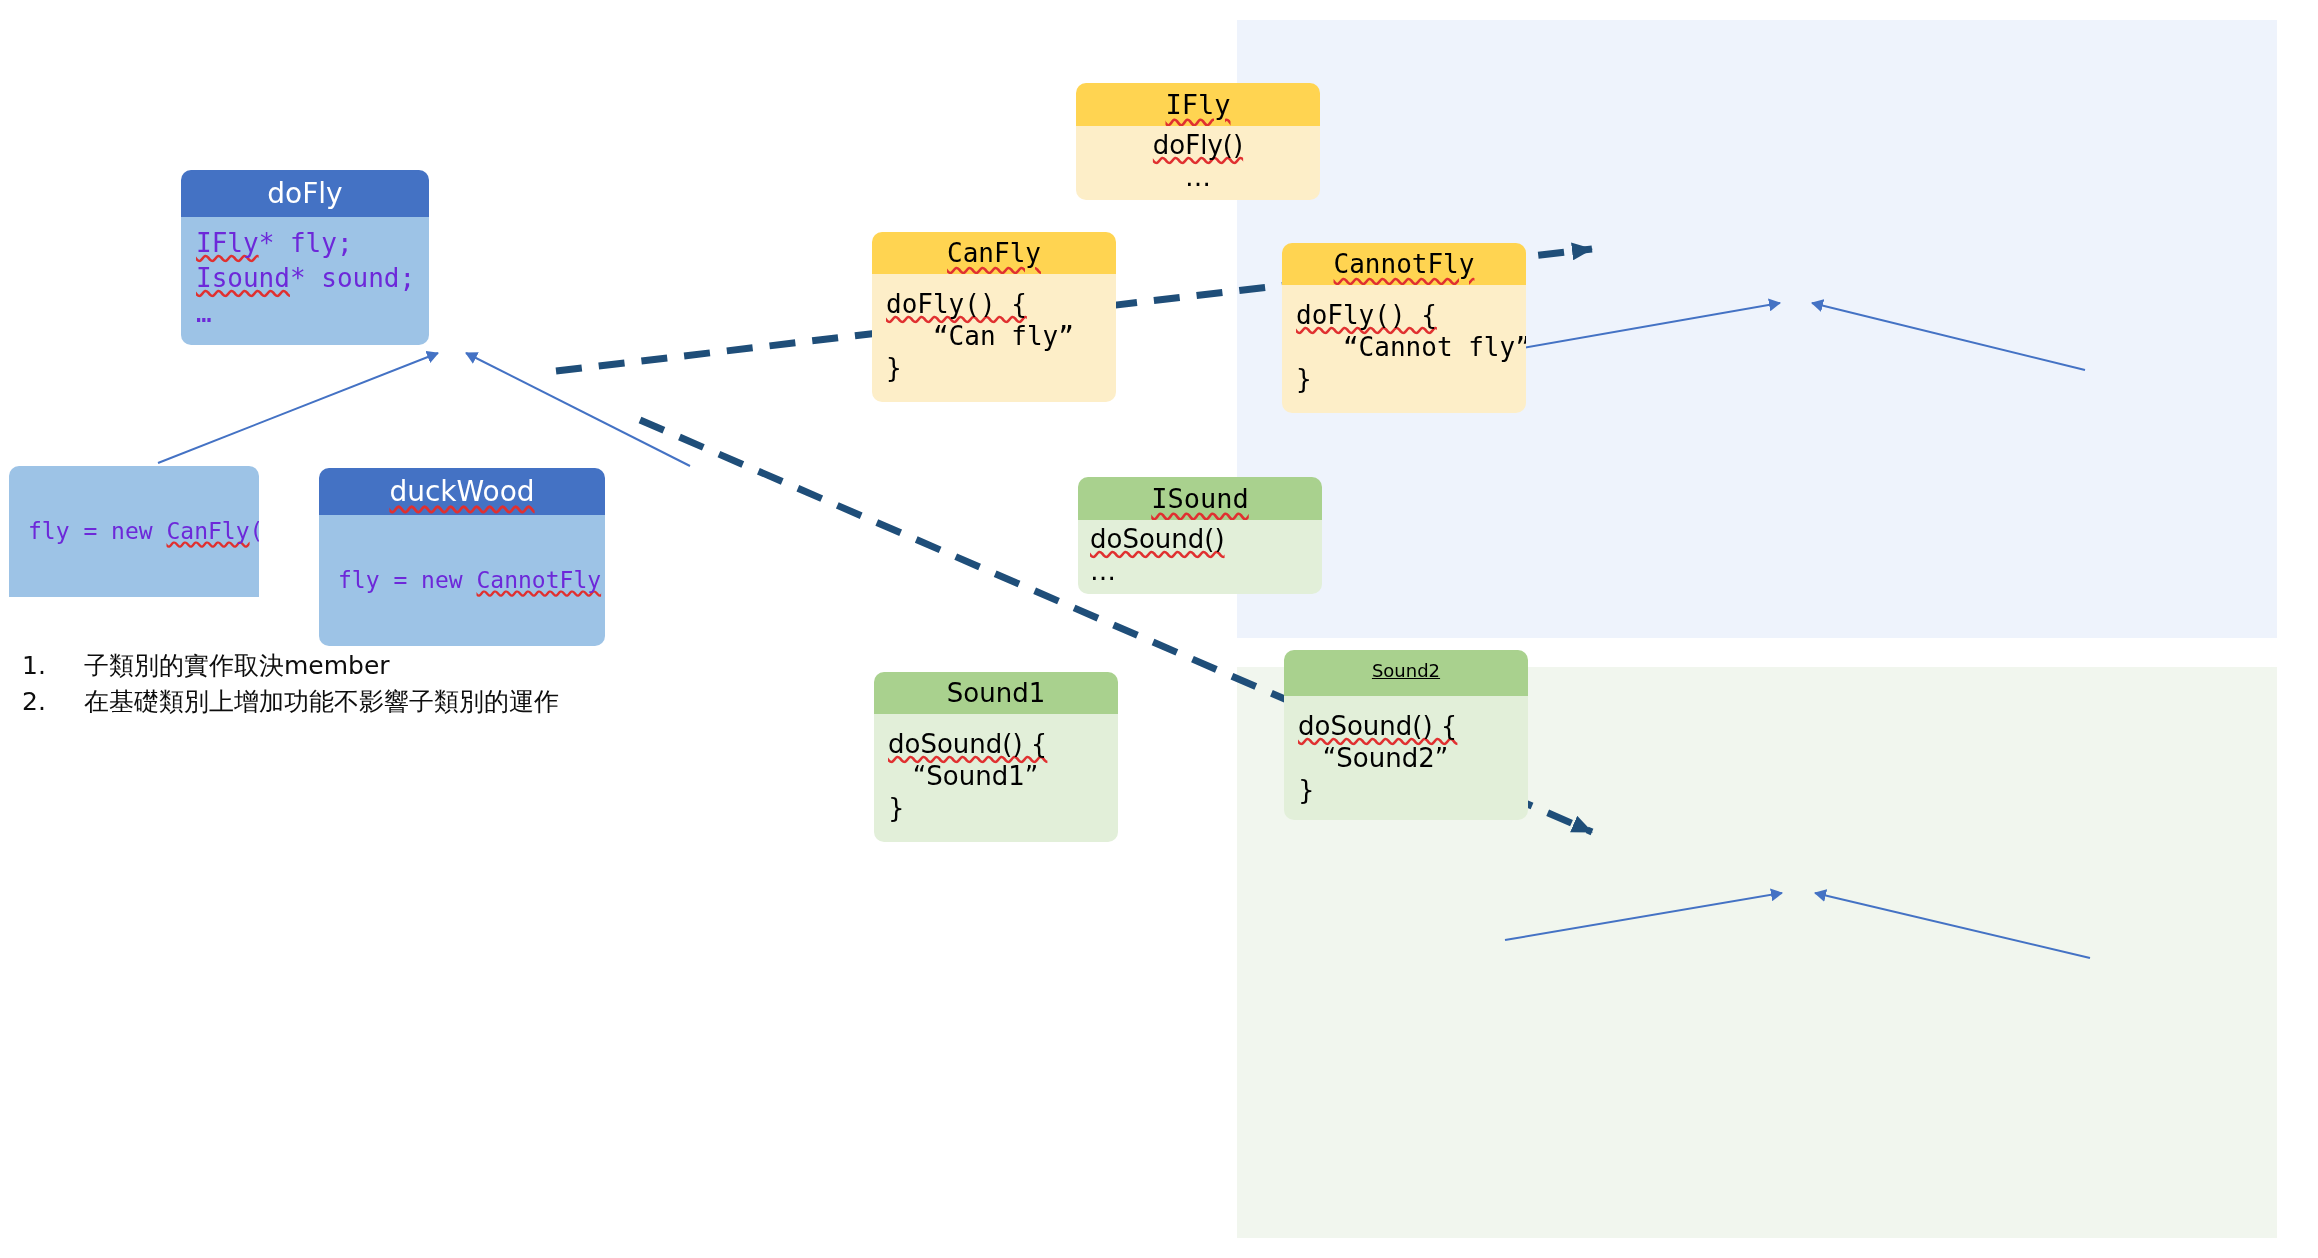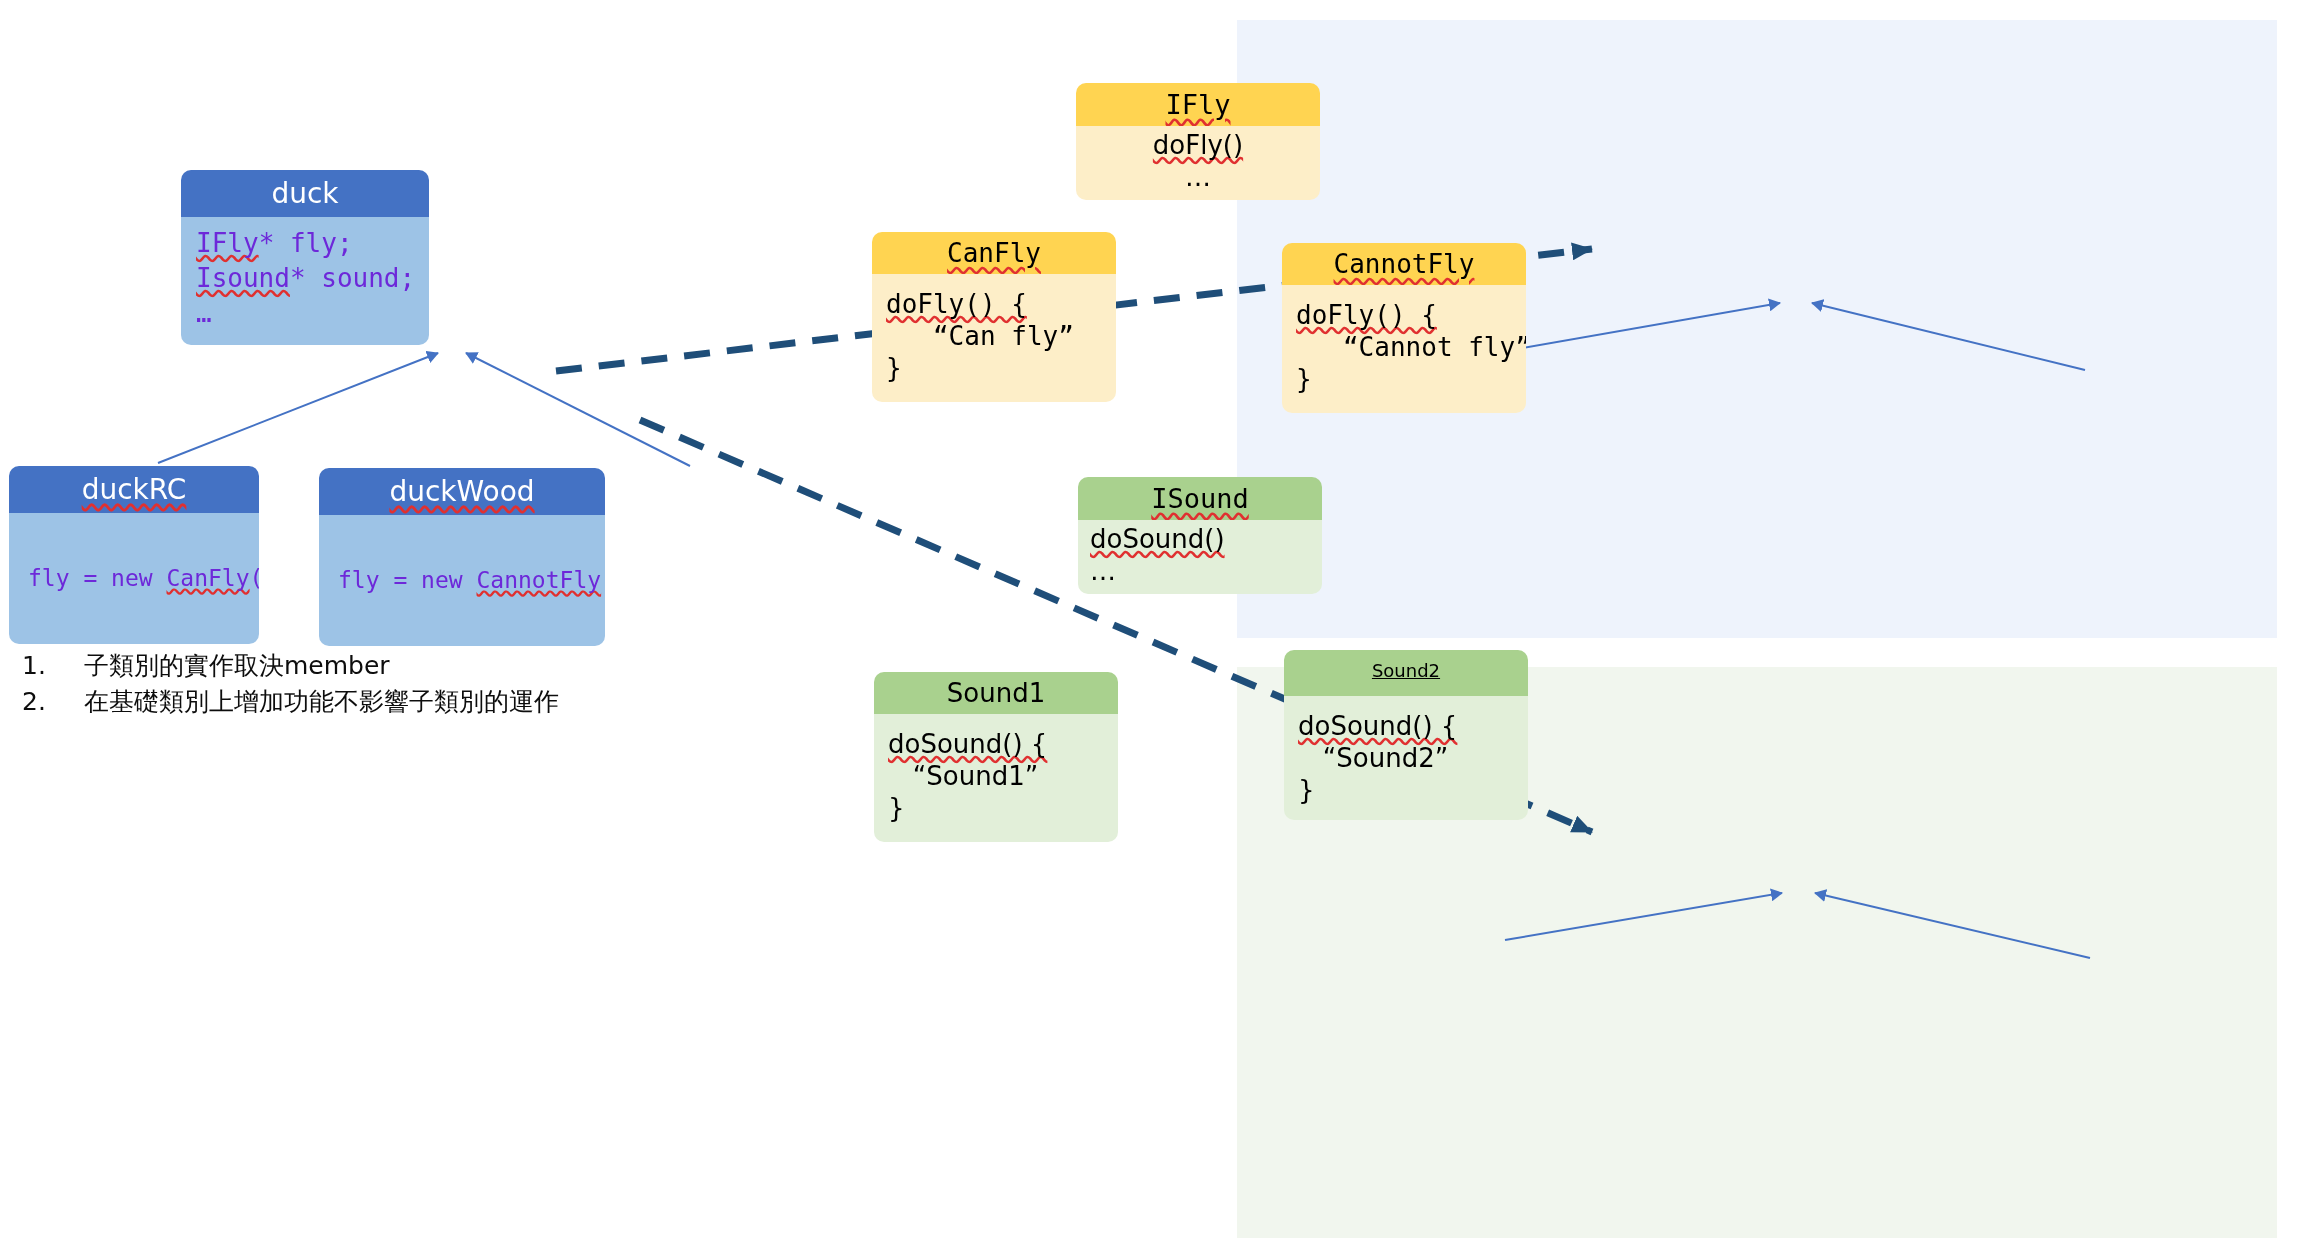--- a/index.html
+++ b/index.html
@@ -200,26 +200,25 @@
     
     <line x1="2090" y1="958" x2="1815" y2="893" stroke="#4472c4" stroke-width="2" marker-end="url(#mk-inherit)"></line>
 
      IFly (dependency, dashed) --&gt;
     <line x1="556" y1="371" x2="1592" y2="249" stroke="#1f4e79" stroke-width="7" stroke-dasharray="26 17" marker-end="url(#mk-depend)"></line>
      ISound (dependency, dashed) --&gt;
     <line x1="640" y1="420" x2="1592" y2="832" stroke="#1f4e79" stroke-width="7" stroke-dasharray="26 17" marker-end="url(#mk-depend)"></line>
   </svg>
 
   <div class="clsbox blue" id="box-duck">
-    <div class="hdr sans">duck</div>
+    <div class="hdr sans">doFly</div>
     <div class="body mono"><span class="sq">IFly</span><span>* fly;</span><br><span class="sq">Isound</span><span>* sound;</span><br><span>…</span></div>
   </div>
 
   <div class="clsbox blue" id="box-duckrc">
-    <div class="hdr sans ul-sq">duckRC</div>
     <div class="body mono"><span>fly = new </span><span class="sq">CanFly</span><span>()</span></div>
   </div>
 
   <div class="clsbox blue" id="box-duckwood">
     <div class="hdr sans ul-sq">duckWood</div>
     <div class="body mono"><span>fly = new </span><span class="sq">CannotFly</span><span>()</span></div>
   </div>
 
   <div class="clsbox yellow" id="box-ifly">
     <div class="hdr mono ul-sq">IFly</div>

